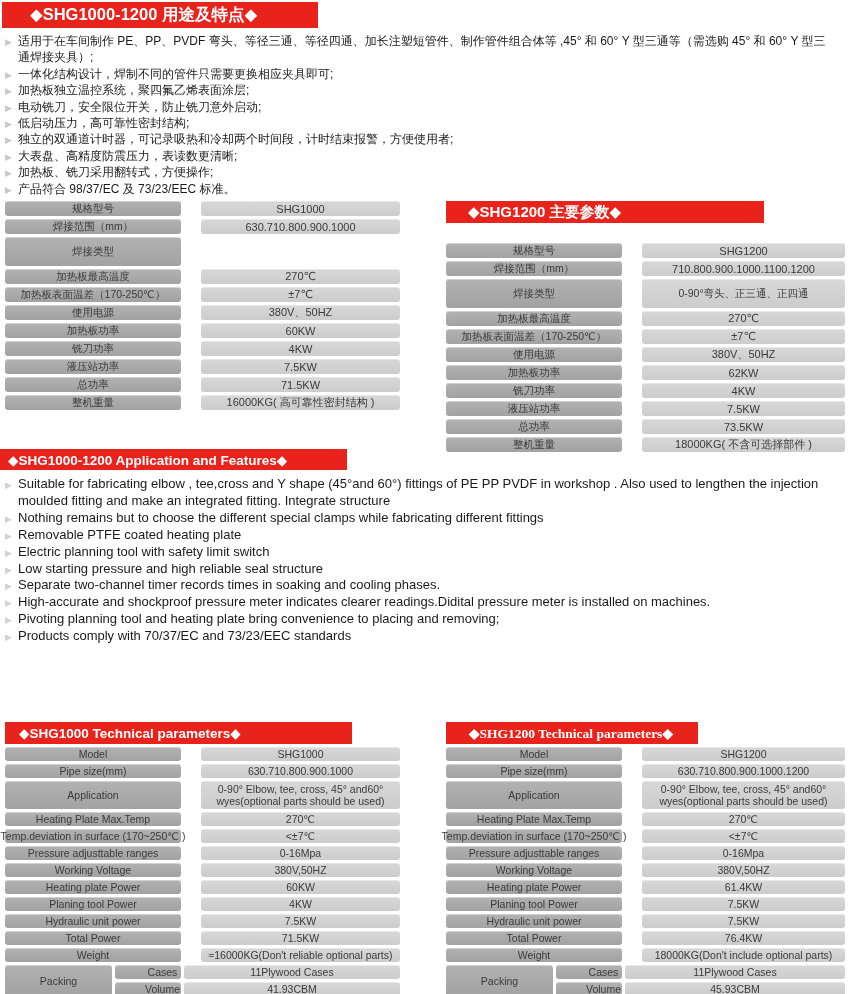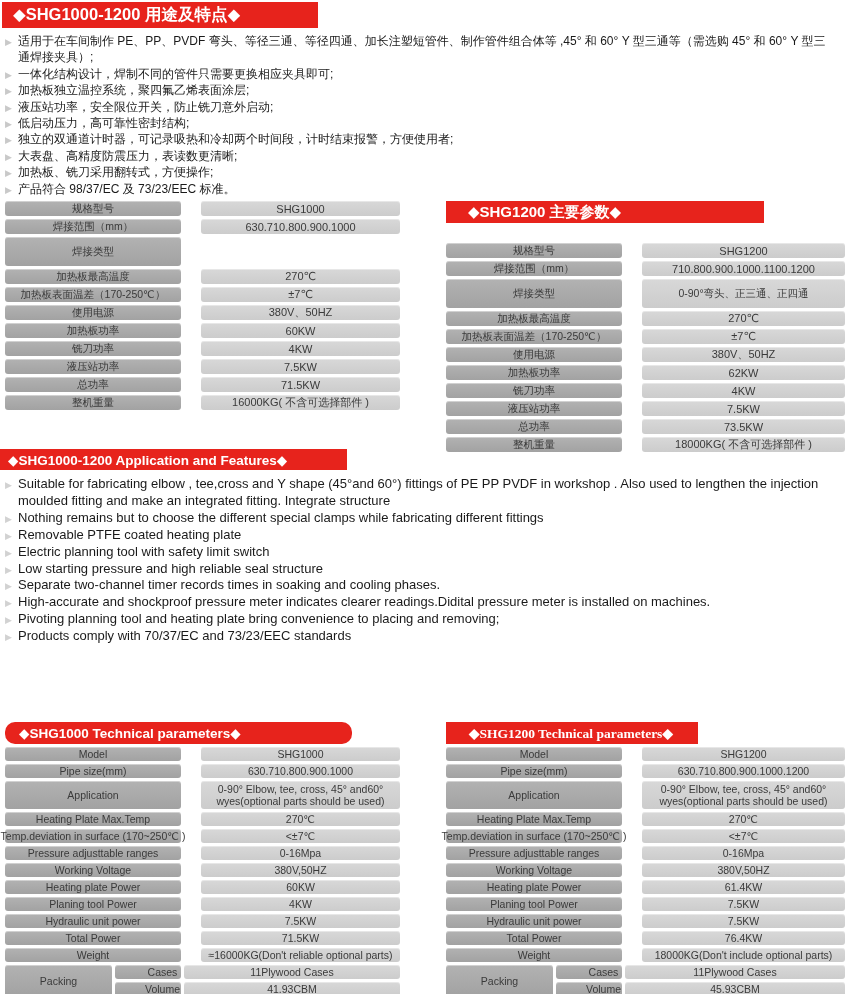--- a/index.html
+++ b/index.html
@@ -23,33 +23,33 @@
     flex:0 0 13px;color:#c9c9c9;font-size:9px;line-height:inherit;
     transform:translateY(0.5px);
   }
   .btxt{flex:1;}
 
   #bullets-cn{left:5px;top:33px;width:824px;font-size:12px;line-height:16.4px;color:#1a1a1a;}
   #bullets-en{left:5px;top:476px;width:822px;font-size:13px;line-height:16.9px;color:#1a1a1a;}
   #bullets-en .tri{color:#d2d2d2;}
 
   
-  #title-cn{position:absolute;left:2px;top:2px;width:316px;height:26px;font-size:16.5px;padding-left:11px;}
+  #title-cn{position:absolute;left:2px;top:2px;width:316px;height:26px;font-size:16.5px;padding-left:28px;}
   #title-en{position:absolute;left:0;top:449px;width:347px;height:21px;font-size:13.5px;padding-left:8px;}
 
   
   .tbl{position:absolute;}
   #ptable-left{left:5px;top:201px;width:395px;}
   #ptable-right{left:446px;top:201px;width:399px;}
   #ttable-left{left:5px;top:722px;width:395px;}
   #ttable-right{left:446px;top:722px;width:399px;}
 
   #ptable-left .red-bar{width:347px;height:22px;margin-bottom:4px;font-size:15px;padding-left:22px;}
   #ptable-right .red-bar{width:318px;height:22px;margin-bottom:20px;font-size:15px;padding-left:22px;}
-  #ttable-left .red-bar{width:347px;height:22px;margin-bottom:3px;font-size:13.5px;padding-left:14px;border-radius:10px;}
+  #ttable-left .red-bar{width:347px;height:22px;margin-bottom:3px;font-size:13.5px;padding-left:14px;}
   #ttable-right .red-bar{width:252px;height:22px;margin-bottom:3px;font-size:13.5px;padding-left:23px;font-family:Liberation Serif, serif;}
 
   .trow{display:grid;grid-template-columns:176px 1fr;column-gap:20px;margin-bottom:3px;}
   .cell{
     border-radius:3px;text-align:center;color:#3a3a3a;
     display:flex;align-items:center;justify-content:center;
     box-sizing:border-box;white-space:nowrap;overflow:visible;
     box-shadow:inset 0 1px 0 rgba(255,255,255,.4);
   }
   .lbl{background:linear-gradient(180deg,#b2b2b2,#a2a2a2);}
@@ -84,21 +84,21 @@
       <div class="bullet-line">
         <span class="tri">▶</span>
         <span class="btxt">一体化结构设计，焊制不同的管件只需要更换相应夹具即可;</span>
       </div>
       <div class="bullet-line">
         <span class="tri">▶</span>
         <span class="btxt">加热板独立温控系统，聚四氟乙烯表面涂层;</span>
       </div>
       <div class="bullet-line">
         <span class="tri">▶</span>
-        <span class="btxt">液压站功率，安全限位开关，防止铣刀意外启动;</span>
+        <span class="btxt">电动铣刀，安全限位开关，防止铣刀意外启动;</span>
       </div>
       <div class="bullet-line">
         <span class="tri">▶</span>
         <span class="btxt">低启动压力，高可靠性密封结构;</span>
       </div>
       <div class="bullet-line">
         <span class="tri">▶</span>
         <span class="btxt">独立的双通道计时器，可记录吸热和冷却两个时间段，计时结束报警，方便使用者;</span>
       </div>
       <div class="bullet-line">
@@ -150,21 +150,21 @@
       <div class="trow">
         <div class="cell lbl">液压站功率</div>
         <div class="cell val">7.5KW</div>
       </div>
       <div class="trow">
         <div class="cell lbl">总功率</div>
         <div class="cell val">71.5KW</div>
       </div>
       <div class="trow">
         <div class="cell lbl">整机重量</div>
-        <div class="cell val">16000KG( 不含可选择部件 )</div>
+        <div class="cell val">16000KG( 高可靠性密封结构 )</div>
       </div>
     </div>
 
   <div id="ptable-right" class="tbl ptable">
     <div class="red-bar" style="background: rgb(231, 35, 28);">◆SHG1200 主要参数◆</div>
   <div class="trow">
         <div class="cell lbl">规格型号</div>
         <div class="cell val">SHG1200</div>
       </div>
       <div class="trow">

